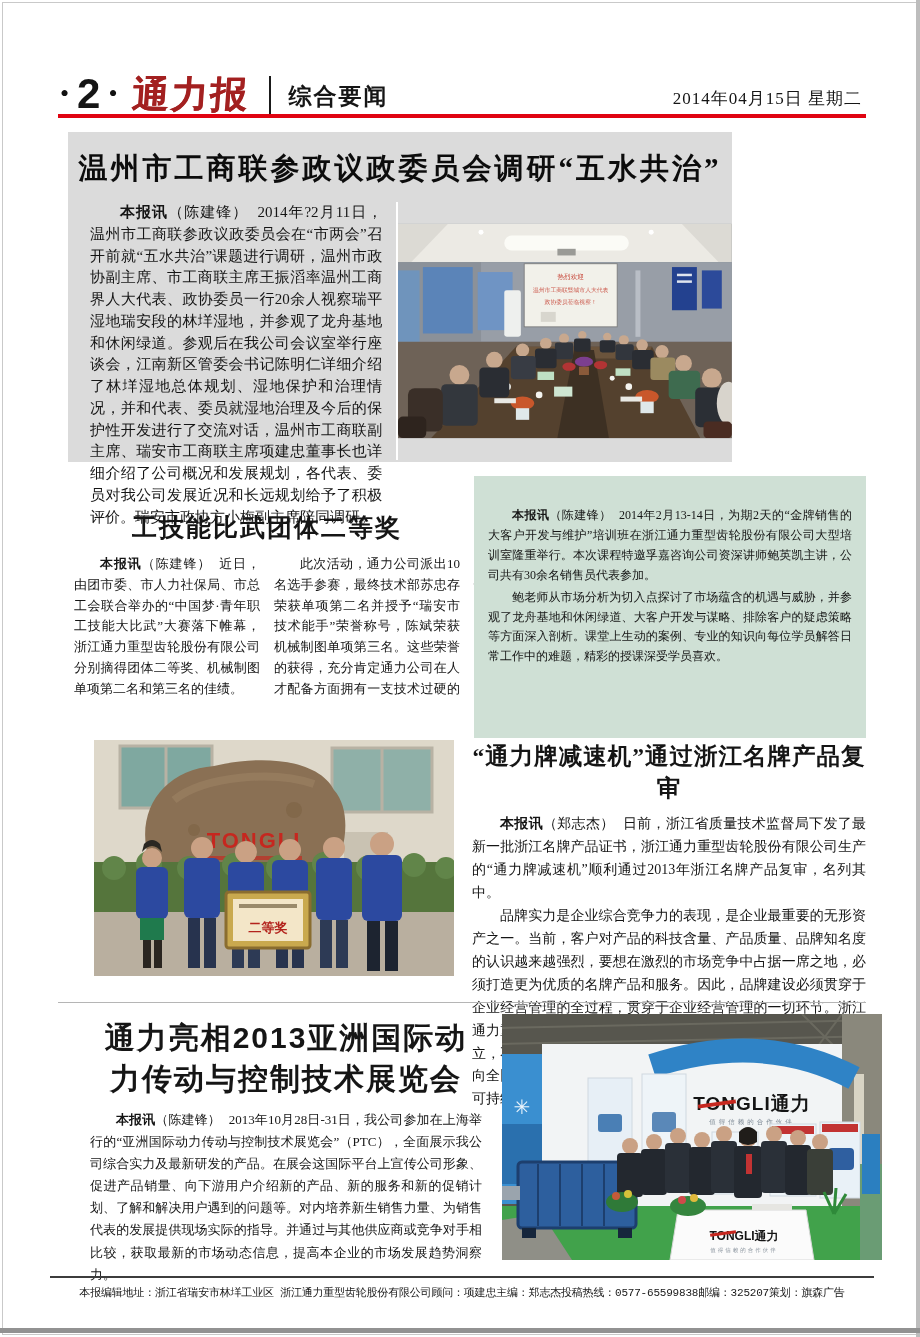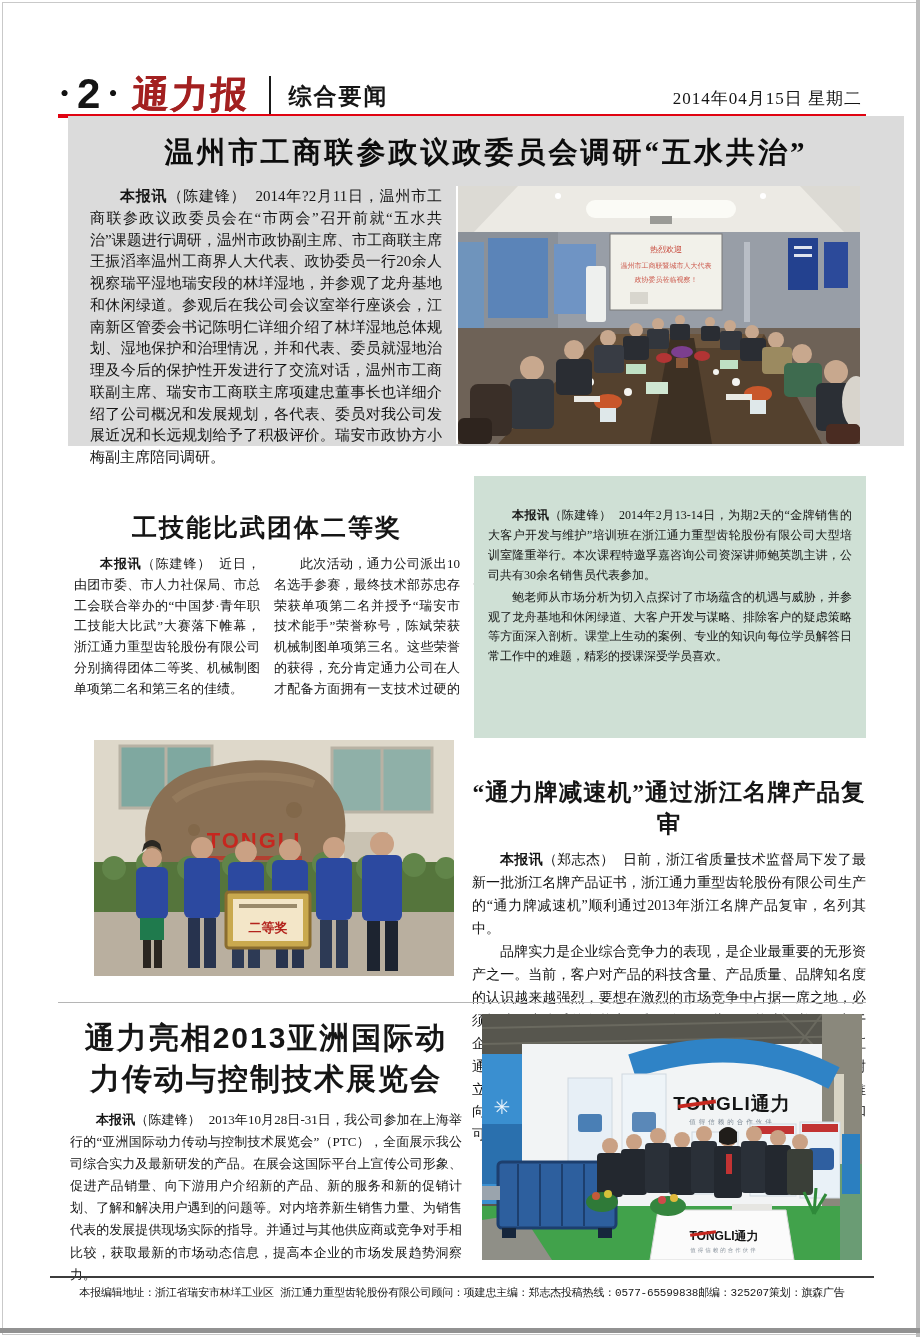--- a/index.html
+++ b/index.html
@@ -15,21 +15,21 @@
   .bullet{font-size:26px;line-height:40px;color:#111;}
   .pagenum{font-size:42px;font-weight:bold;line-height:40px;font-family:"Liberation Sans",sans-serif;}
   .masthead{font-size:37px;font-weight:900;color:#a32020;line-height:38px;letter-spacing:2px;
             transform:skewX(-4deg);margin-left:6px;text-shadow:0.6px 0 #a32020;}
   .hdr-divider{width:2px;height:38px;background:#1a1a1a;margin:0 10px 0 12px;align-self:flex-end;}
   .section-name{font-size:23px;font-weight:bold;line-height:34px;letter-spacing:2px;}
   .hdr-date{margin-left:auto;font-size:17px;line-height:30px;letter-spacing:1px;}
   .red-rule{position:absolute;left:58px;right:54px;top:114px;height:4px;background:#e00311;}
 
   
-  .s1{position:absolute;left:68px;top:116px;width:836px;height:330px;background:#dbdbdb;}
+  .s1{position:absolute;left:68px;top:132px;width:664px;height:330px;background:#dbdbdb;}
   .s1 h1{margin:0;padding:17px 10px 0;text-align:center;font-size:29px;letter-spacing:3px;
          font-weight:900;color:#0c0c0c;}
   .s1-body{display:flex;margin-top:13px;padding-left:22px;}
   .s1-text{width:352px;font-size:15px;line-height:1.45;text-align:justify;}
   .s1-text p{margin:0;text-indent:2em;}
   .lead{font-weight:bold;}
   .byline{margin-right:0.6em;}
   .s1 svg{display:block;margin-left:14px;border-left:2px solid #fff;}
 
   
@@ -41,28 +41,28 @@
   .cols p{margin:0;text-indent:2em;}
   .greenbox{flex:1;background:#cfe0d5;padding:10px 14px 12px;min-height:222px;}
   .wh-head{float:right;width:288px;background:#fff;margin:-2px -12px 8px 12px;padding:9px 4px;
            text-align:center;font-weight:900;font-size:17px;line-height:1.5;font-family:"Liberation Sans",sans-serif;}
   .greenbox p{margin:0 0 2px;font-size:12px;line-height:1.66;text-align:justify;text-indent:2em;}
   .greenbox p.first{margin-top:20px;}
 
   
   .s3{position:absolute;left:74px;top:740px;width:792px;display:flex;gap:18px;}
   .s3-photo{margin-left:20px;}
-  .s3-art{flex:1;margin-top:36px;}
+  .s3-art{flex:1;}
   .s3-art h2{margin:0 0 9px;text-align:center;font-size:23.5px;font-weight:900;letter-spacing:1px;}
   .s3-art p{margin:0;font-size:14px;line-height:1.64;text-align:justify;text-indent:2em;}
 
   .mid-divider{position:absolute;left:58px;right:54px;top:1002px;border-top:1px solid #b5b5b5;}
 
   
-  .s4{position:absolute;left:70px;top:1014px;width:792px;display:flex;gap:20px;}
+  .s4{position:absolute;left:90px;top:1014px;width:792px;display:flex;gap:20px;}
   .s4-left{width:392px;}
   .s4-left h2{margin:4px 0 10px;text-align:center;font-size:30px;line-height:1.35;font-weight:900;
               letter-spacing:2px;font-family:"Liberation Sans",sans-serif;}
   .s4-left p{margin:0;font-size:13px;line-height:1.7;text-align:justify;text-indent:2em;}
 
   
   .foot-rule{position:absolute;left:50px;right:46px;top:1276px;border-top:2px solid #3c3c3c;}
   .footer{position:absolute;left:50px;right:46px;top:1285px;display:flex;justify-content:center;
           font-size:11px;letter-spacing:-0.2px;white-space:nowrap;color:#181818;font-family:Liberation Mono, monospace;}
   svg text{font-family:"Liberation Sans",sans-serif;}

